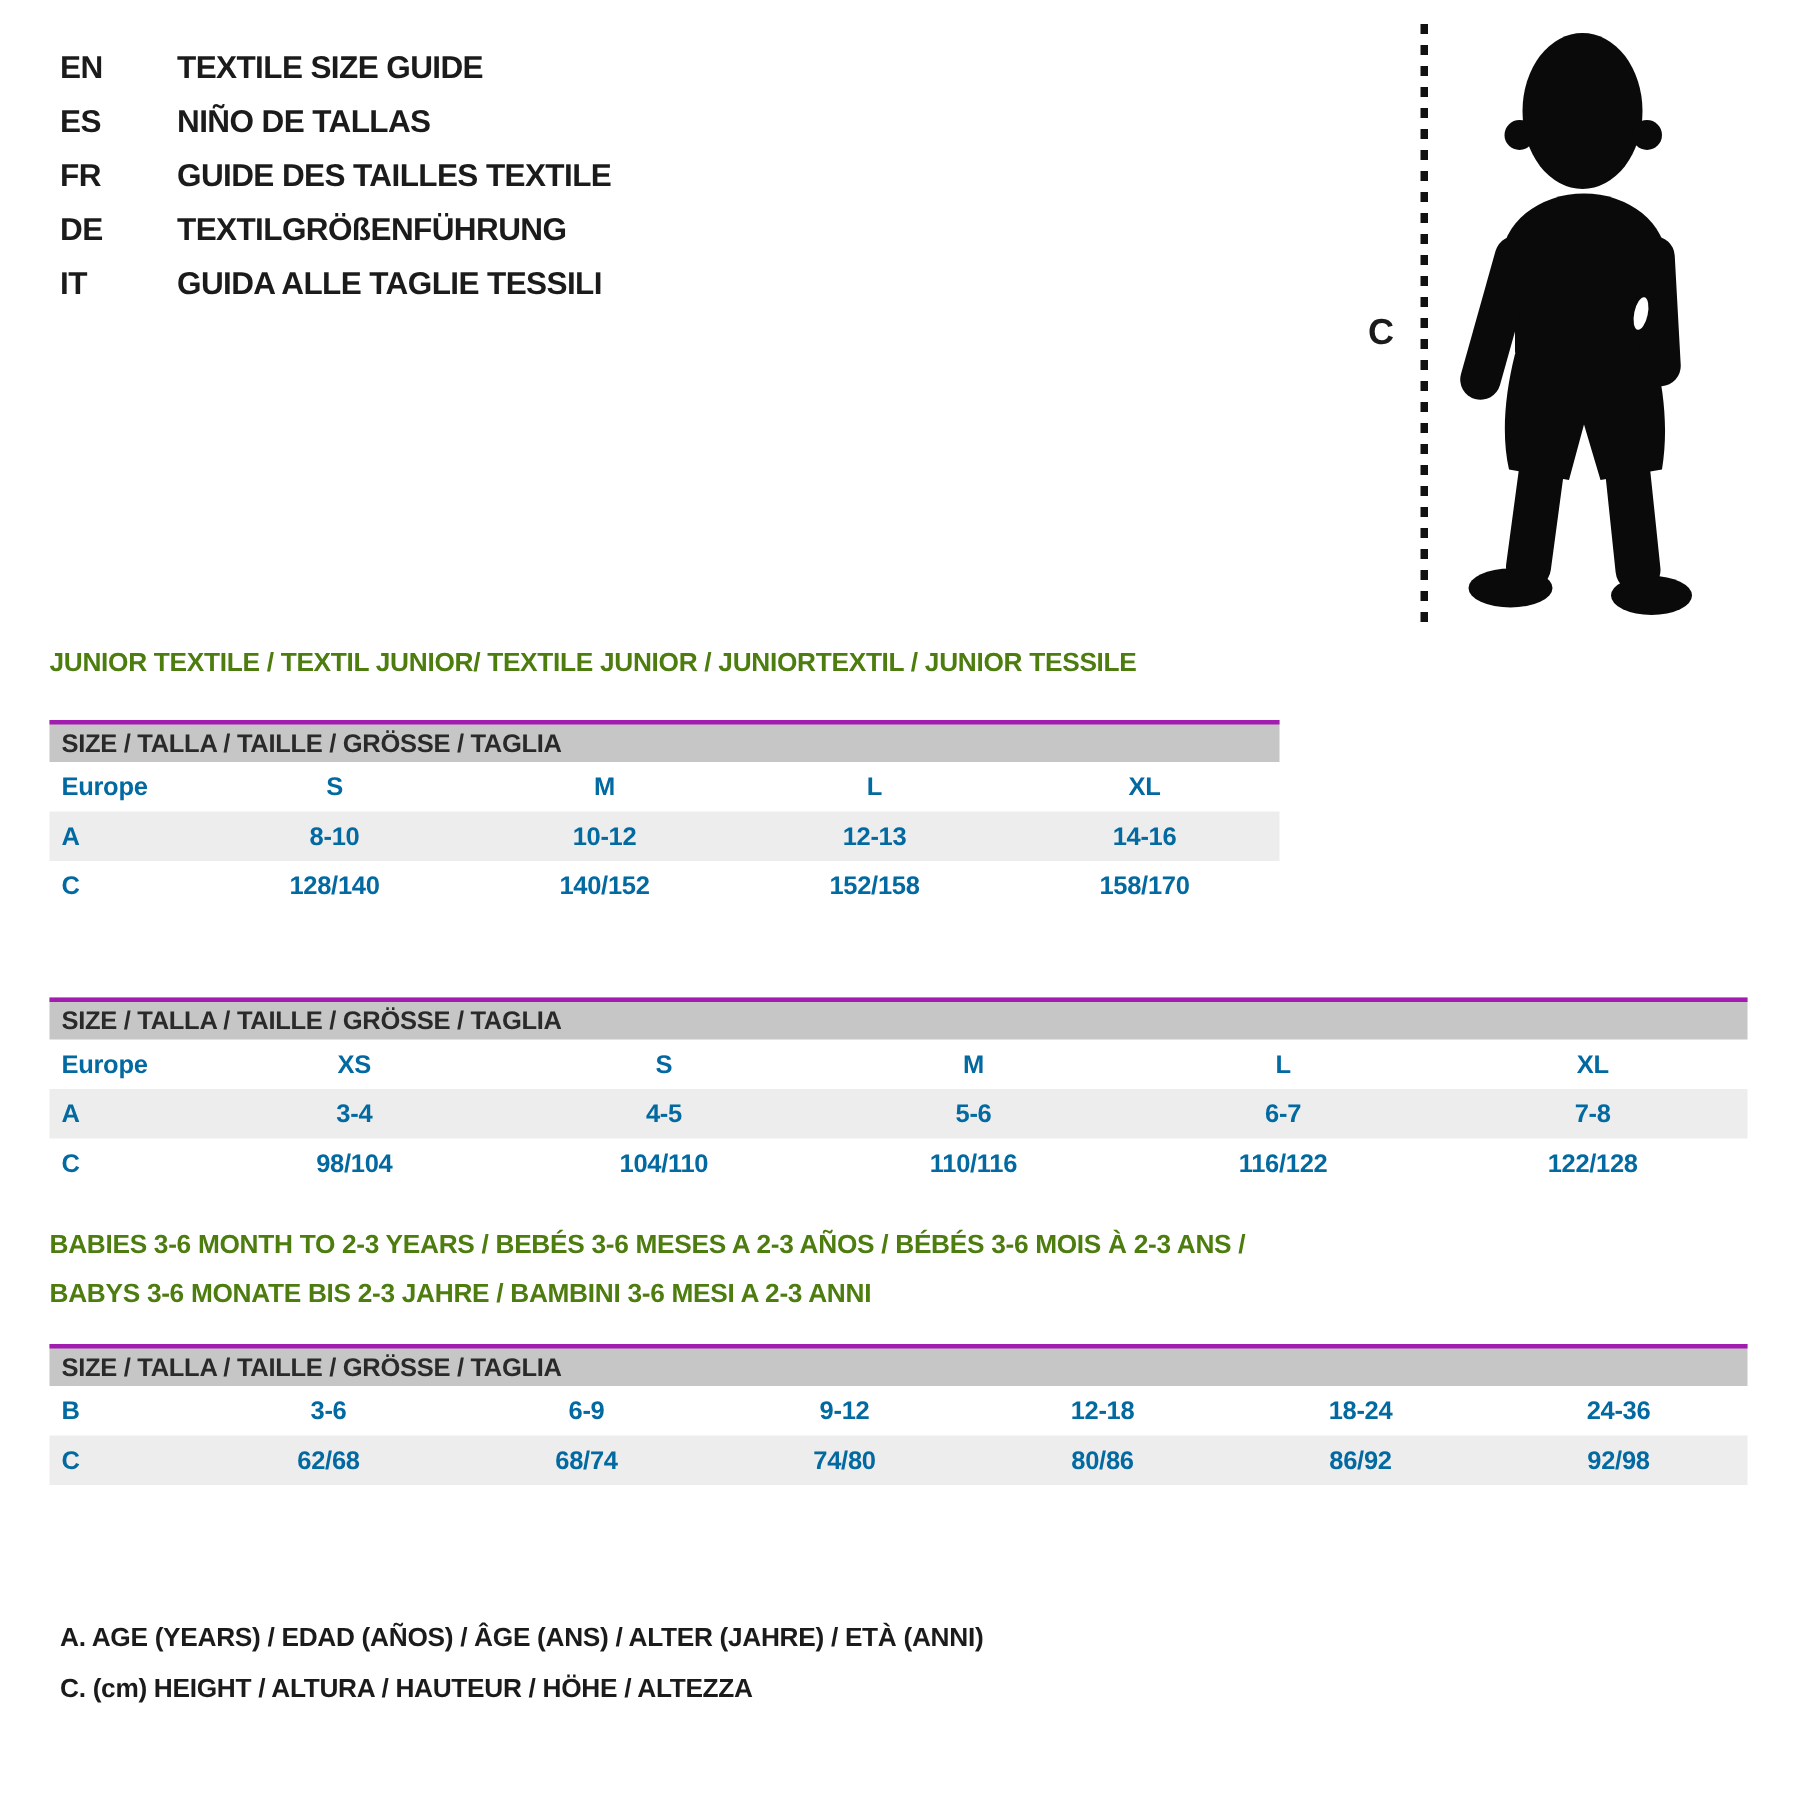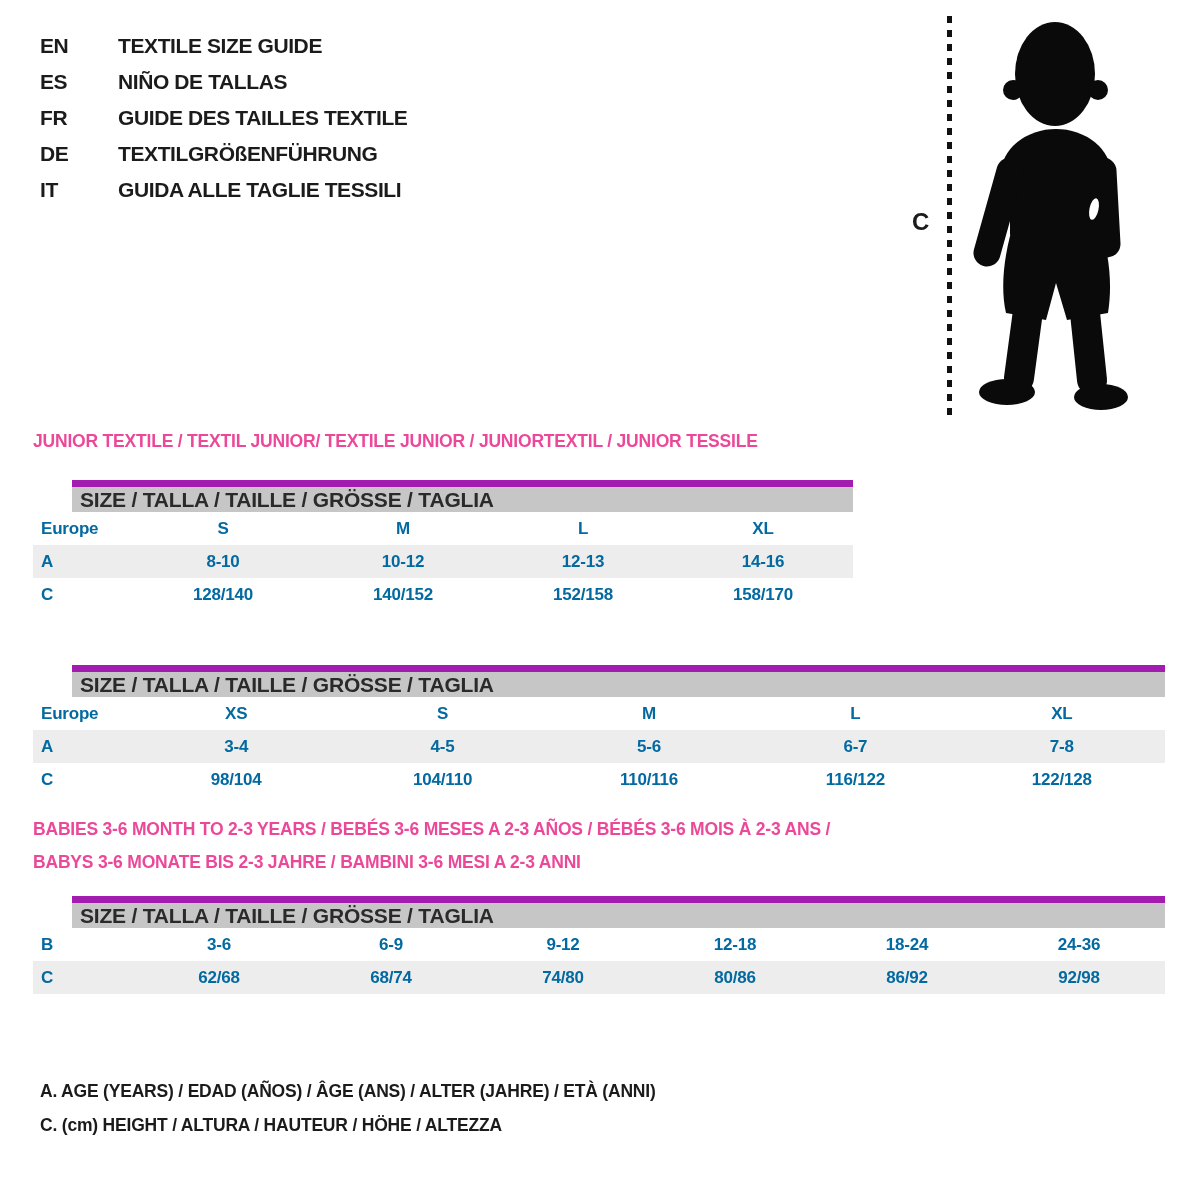--- a/index.html
+++ b/index.html
@@ -28,28 +28,28 @@
   .c-label {
     position: absolute; left: 912px; top: 208px;
     font-weight: bold; font-size: 24px;
   }
   .toddler { position: absolute; left: 960px; top: 16px; }
 
   
   .section { position: absolute; left: 33px; }
   .section h2 {
     margin: 0; font-size: 17.5px; font-weight: bold; letter-spacing: -0.2px;
-    line-height: 22px; color: #ec4899;
+    line-height: 22px; color: #4d7c0f;
   }
   .sub-a { font-size: 11px; vertical-align: -4px; letter-spacing: 0; }
   .sizeband {
     margin-top: 28px;
-    background: #c6c6c6; border-top: 7px solid #a21caf;
+    background: #c6c6c6; border-top: 3px solid #a21caf;
     height: 25px; line-height: 25px; padding-left: 8px;
-    font-weight: bold; font-size: 21px; color: #2a2a2a; letter-spacing: -0.2px; margin-left: 39px;
+    font-weight: bold; font-size: 17px; color: #2a2a2a; letter-spacing: -0.2px;
   }
   .trow {
     display: grid; height: 33px; align-items: center;
     font-weight: bold; font-size: 17px; color: #0369a1; letter-spacing: -0.2px;
   }
   .cols4 { grid-template-columns: 100px repeat(4, 1fr); }
   .cols5 { grid-template-columns: 100px repeat(5, 1fr); }
   .cols6 { grid-template-columns: 100px repeat(6, 1fr); }
   .rl { padding-left: 8px; text-align: left; }
   .cv { text-align: center; }

